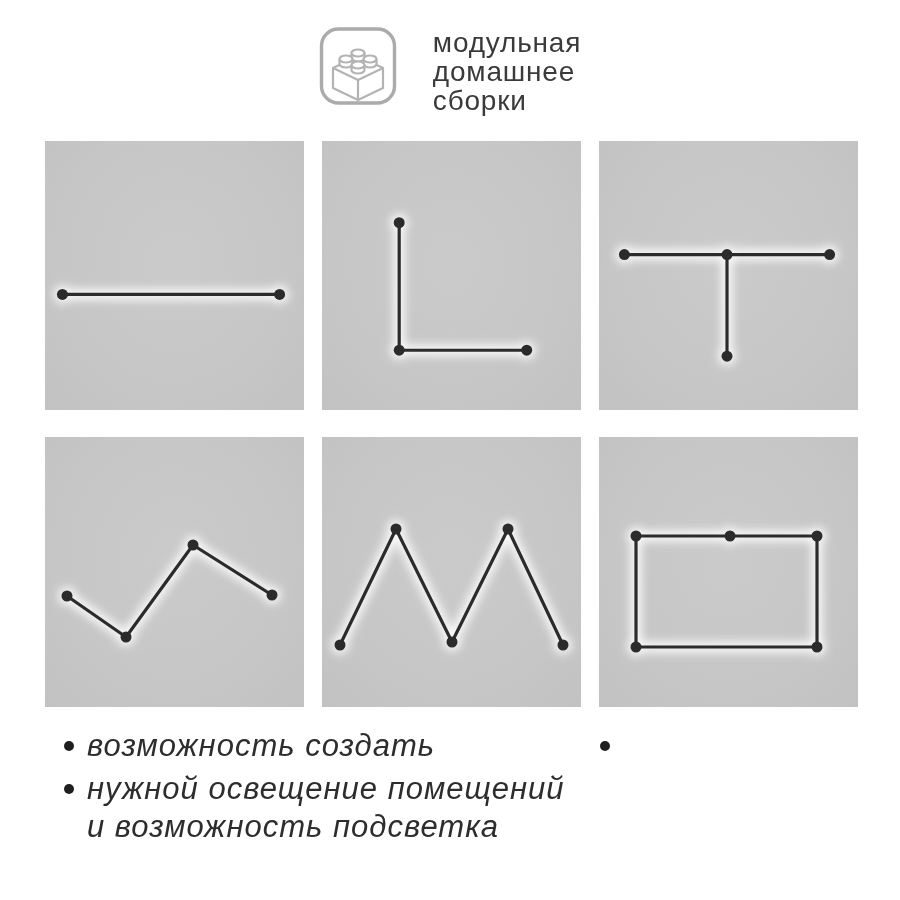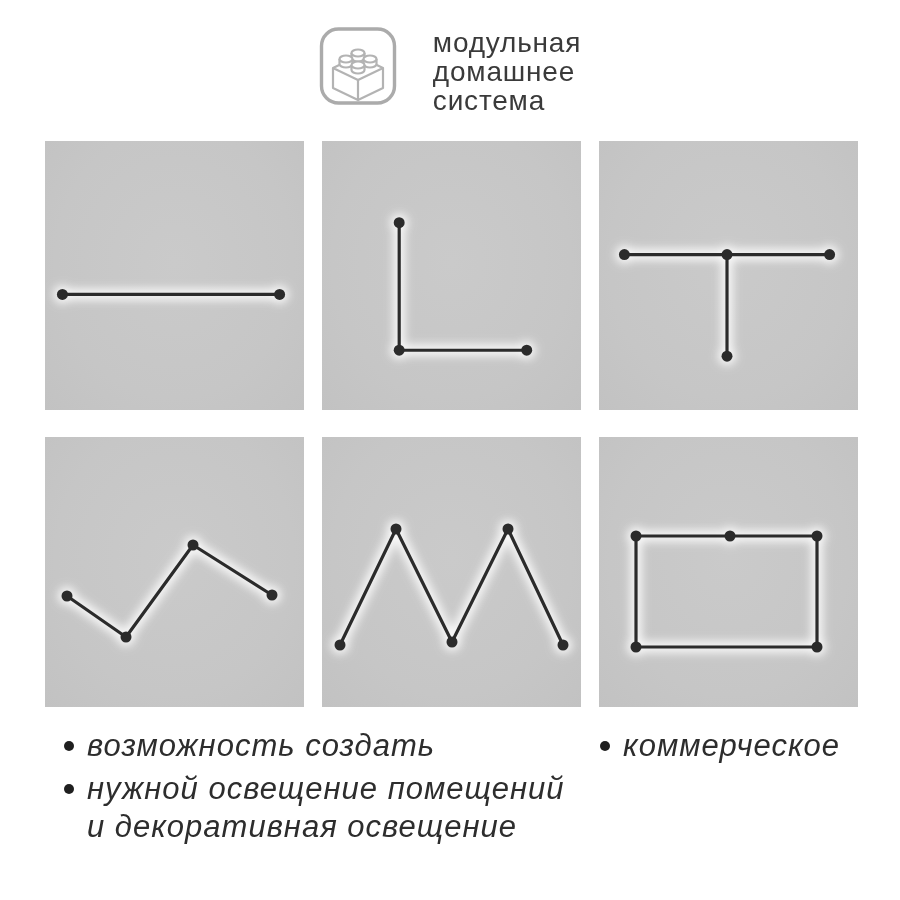--- a/index.html
+++ b/index.html
@@ -67,21 +67,21 @@
           <ellipse cx="39" cy="39" rx="6.5" ry="3.5"></ellipse>
       </g>
 
       <path d="M14,42 L14,62 L39,74 L39,54"></path>
       <path d="M64,42 L64,62 L39,74"></path>
     </g>
   </svg>
   <div class="header-title">
     <span>модульная</span>
     <span>домашнее</span>
-    <span>система</span>
+    <span>сборки</span>
   </div>
 </div>
 
 <div class="grid">
   <div class="tile">
       <svg viewBox="0 0 259 270">
         <defs>
           <filter id="glow0" x="-60%" y="-60%" width="220%" height="220%">
             <feGaussianBlur stdDeviation="5"></feGaussianBlur>
           </filter>
@@ -223,25 +223,24 @@
   <div class="feature-item">
     <span class="bullet-dot"></span>
     <span class="feature-lines">
       <span>возможность создать</span>
     </span>
   </div>
   <div class="feature-item">
     <span class="bullet-dot"></span>
     <span class="feature-lines">
       <span>нужной освещение помещений</span>
-      <span>и декоративная освещение</span>
+      <span>и возможность подсветка</span>
     </span>
   </div>
 </div>
 
 <div class="feature-col feature-col-right">
   <div class="feature-item">
     <span class="bullet-dot"></span>
     <span class="feature-lines">
-      <span>коммерческое</span>
     </span>
   </div>
 </div>
 
 </body></html>

